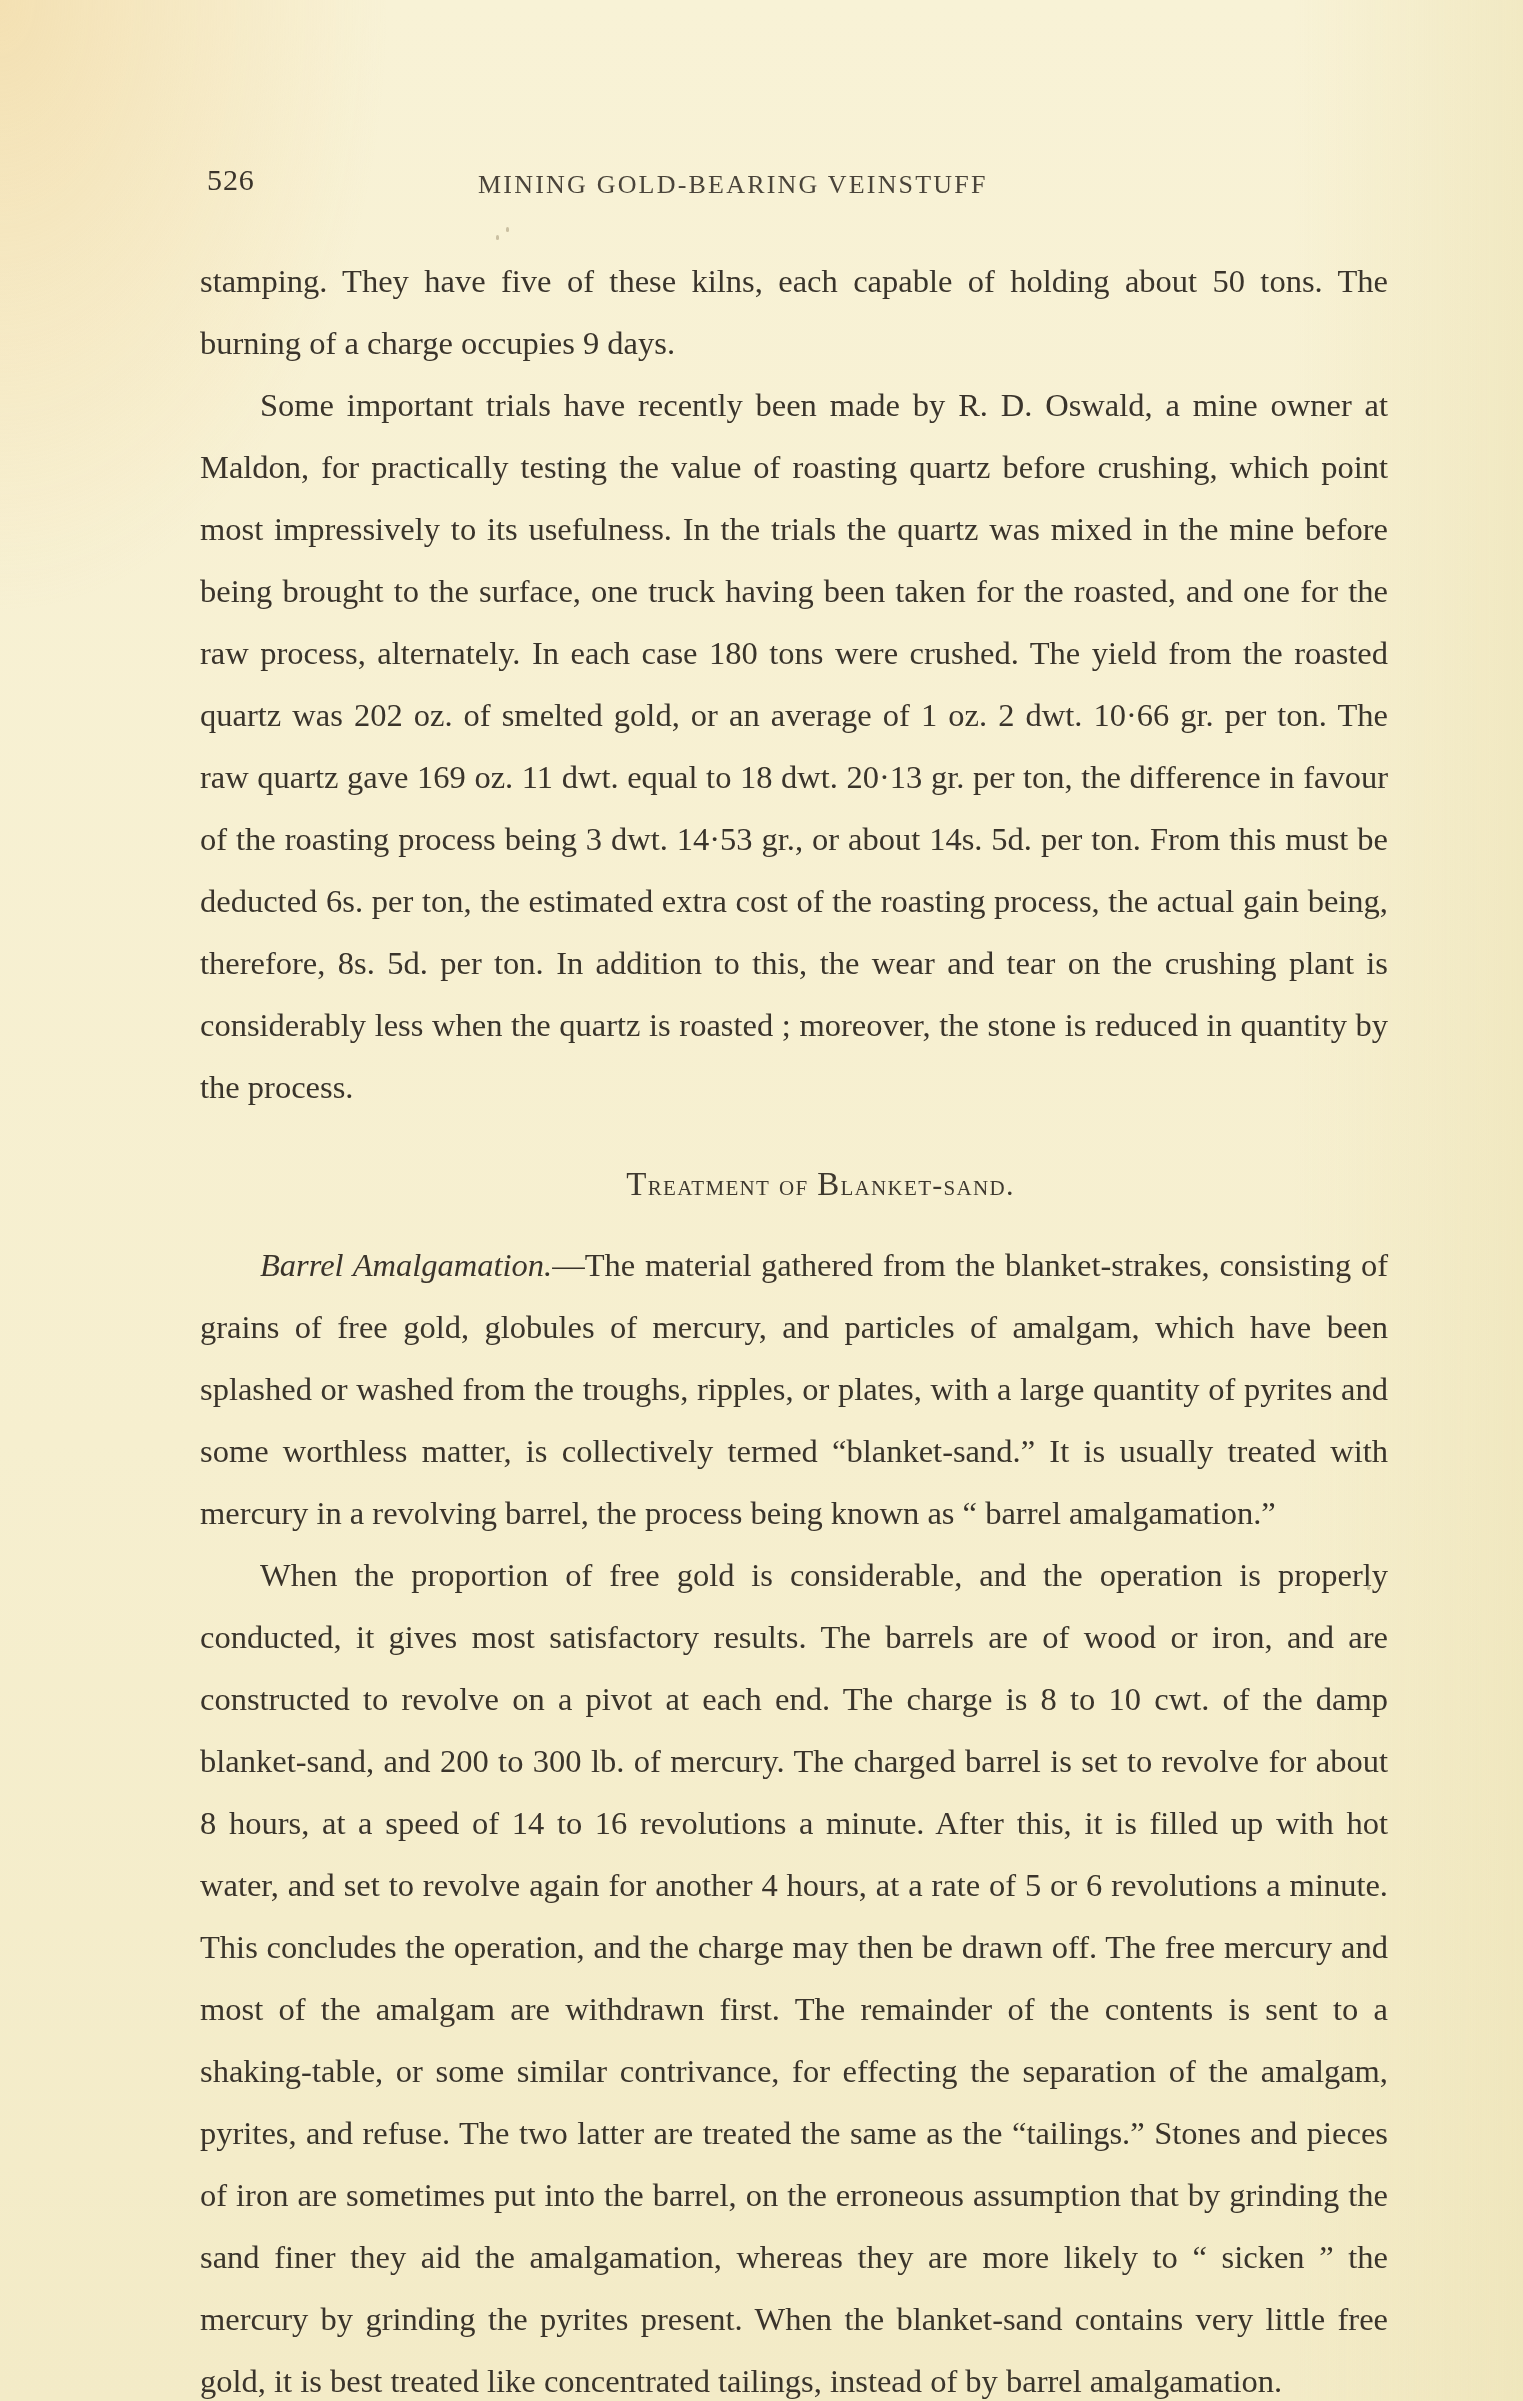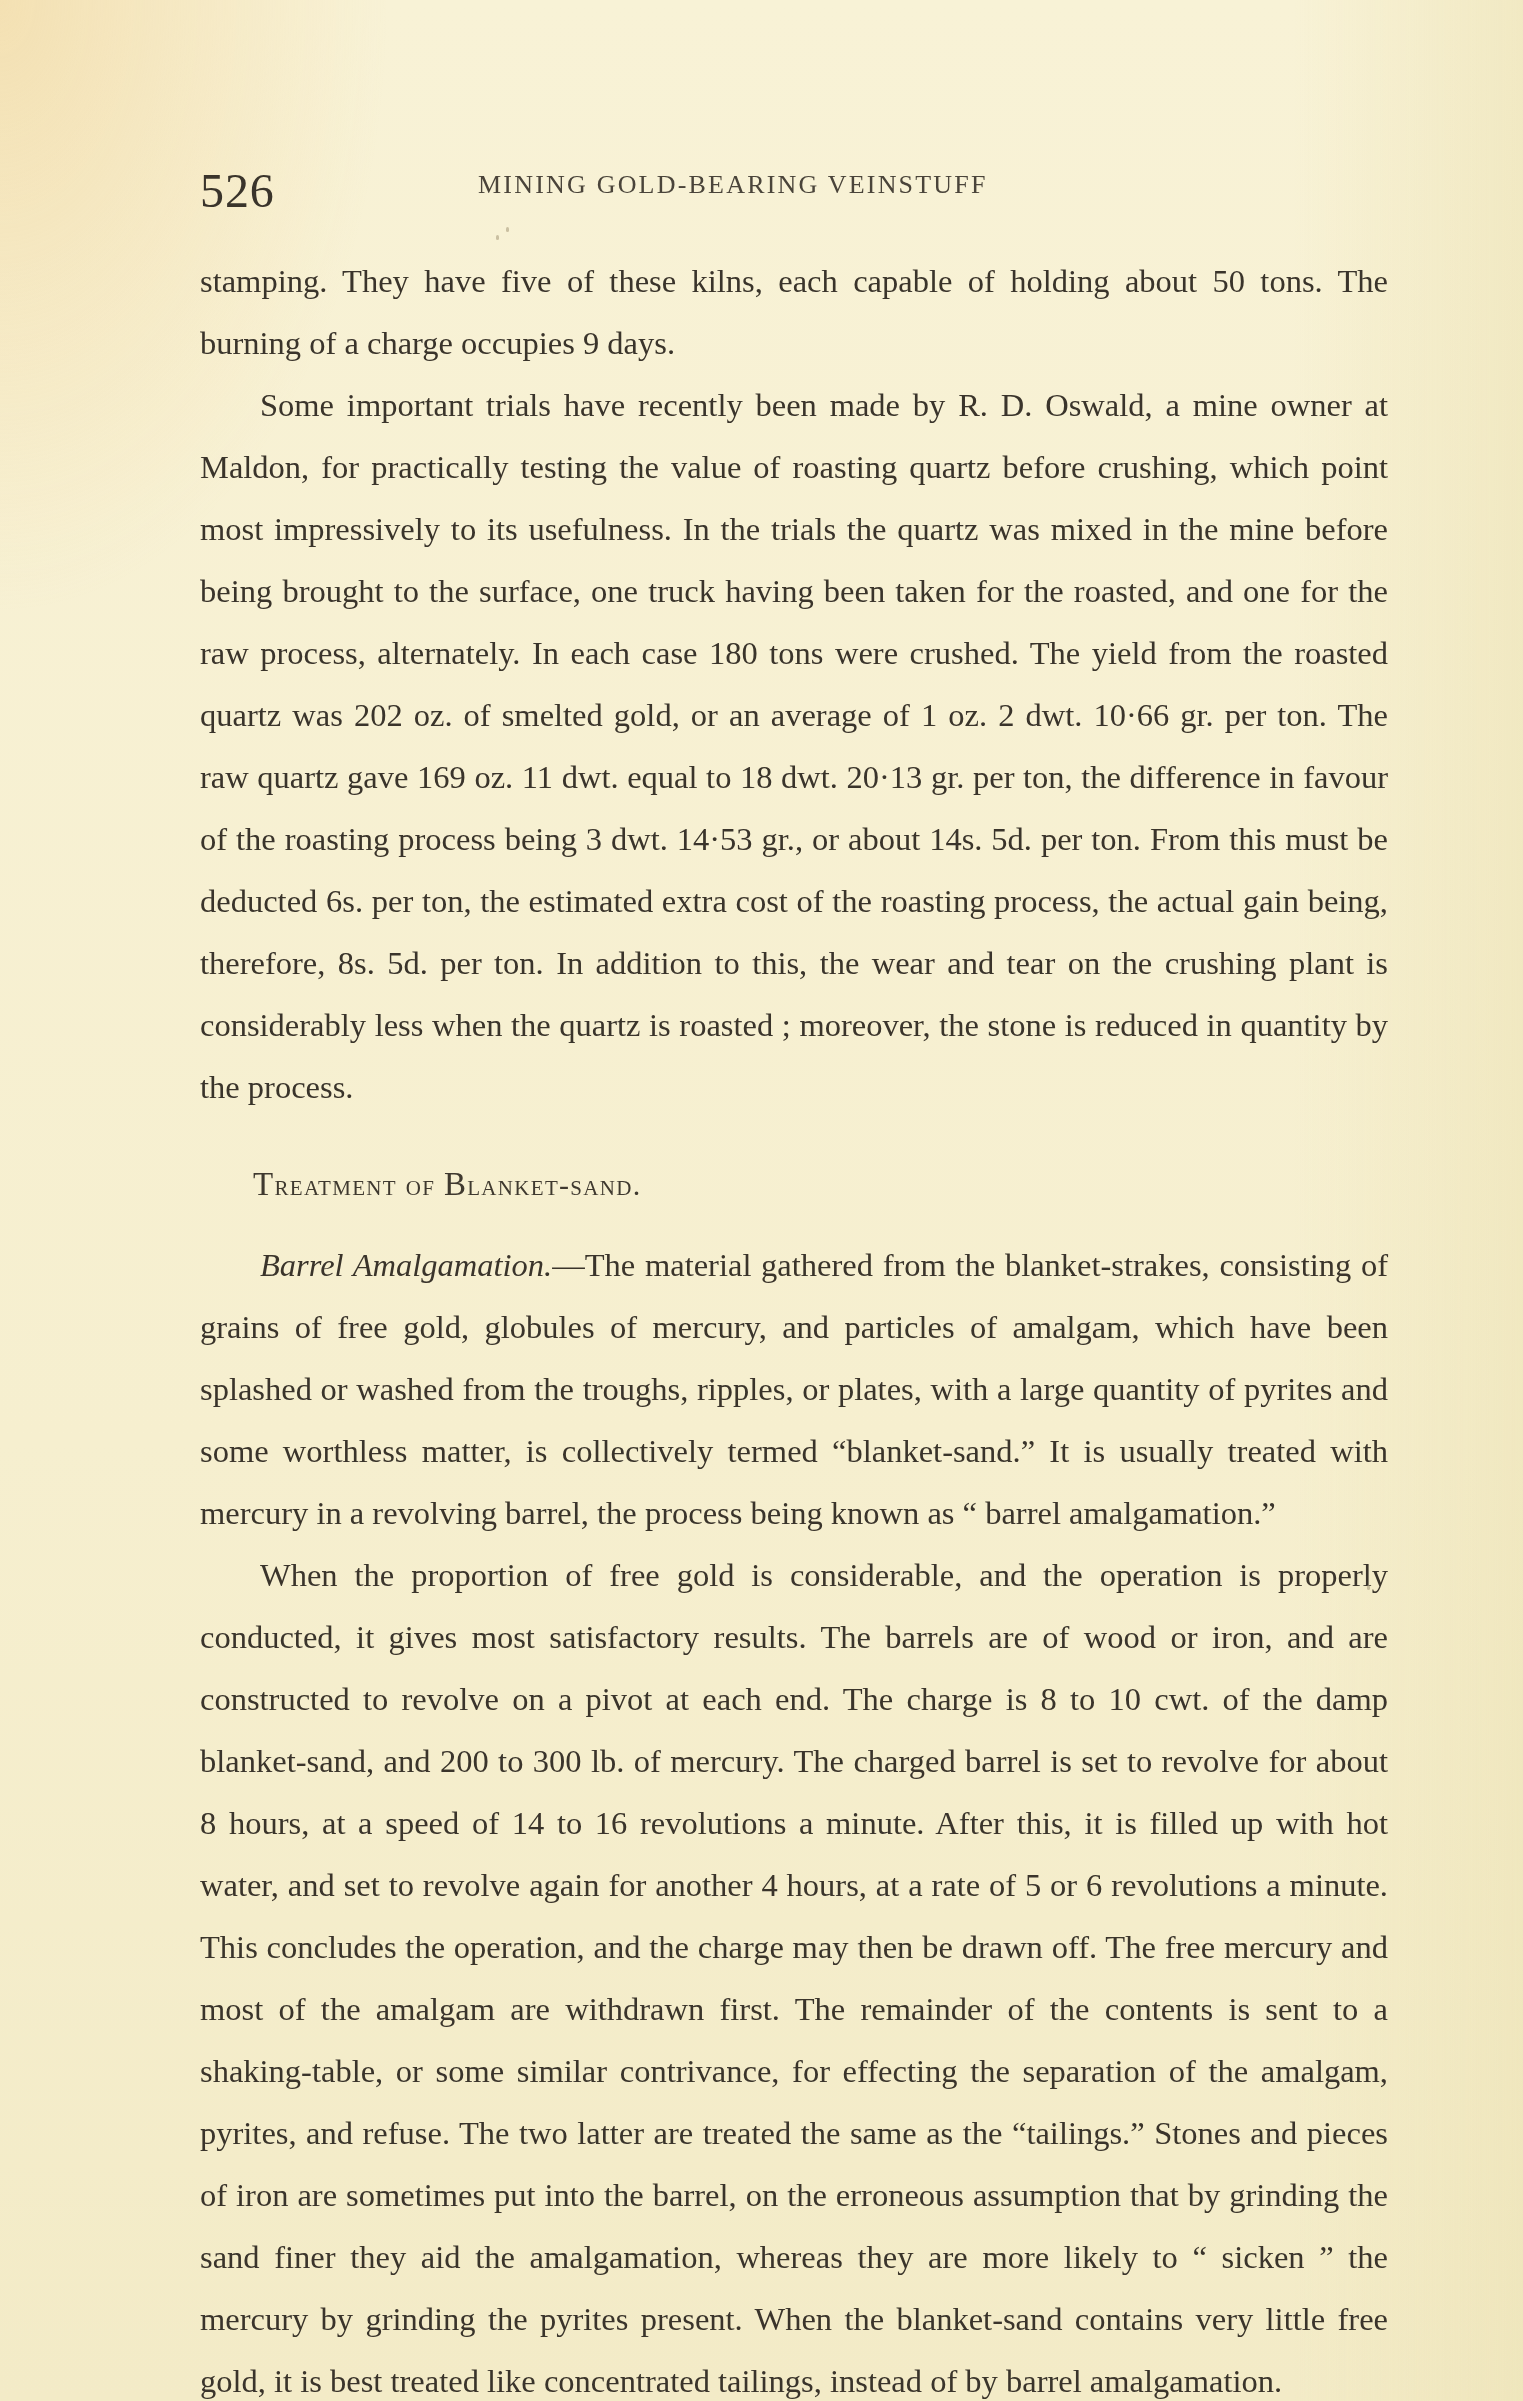--- a/index.html
+++ b/index.html
@@ -24,23 +24,23 @@
     }
     .running-head {
       position: absolute;
       top: 163px;
       left: 0;
       width: 1188px;
       height: 44px;
     }
     .page-number {
       position: absolute;
-      left: 0;
+      left: 7px;
       top: 0;
-      font-size: 48px;
+      font-size: 30px;
       letter-spacing: 0.9px;
     }
     .running-title {
       position: absolute;
       left: 278px;
       top: 7px;
       font-size: 26px;
       letter-spacing: 2.2px;
       color: #4a443a;
       font-family: Liberation Serif, serif;
@@ -53,21 +53,21 @@
       font-size: 32.5px;
       line-height: 62px;
       text-align: justify;
     }
     .body-text p {
       margin: 0;
       text-indent: 0;
     }
     .body-text p.indent { text-indent: 60px; }
     .section-heading {
-      text-align: left;
+      text-align: center;
       font-size: 30px;
       letter-spacing: 1.3px;
       margin: 35px 0 17.6px 0 !important;
       font-variant: small-caps;
       color: #3f392f;
       padding-left: 53px;
     }
     .section-heading .cap { font-size: 33px; }
     .run-in { font-style: italic; margin-top: 24px; }
     .mark {

